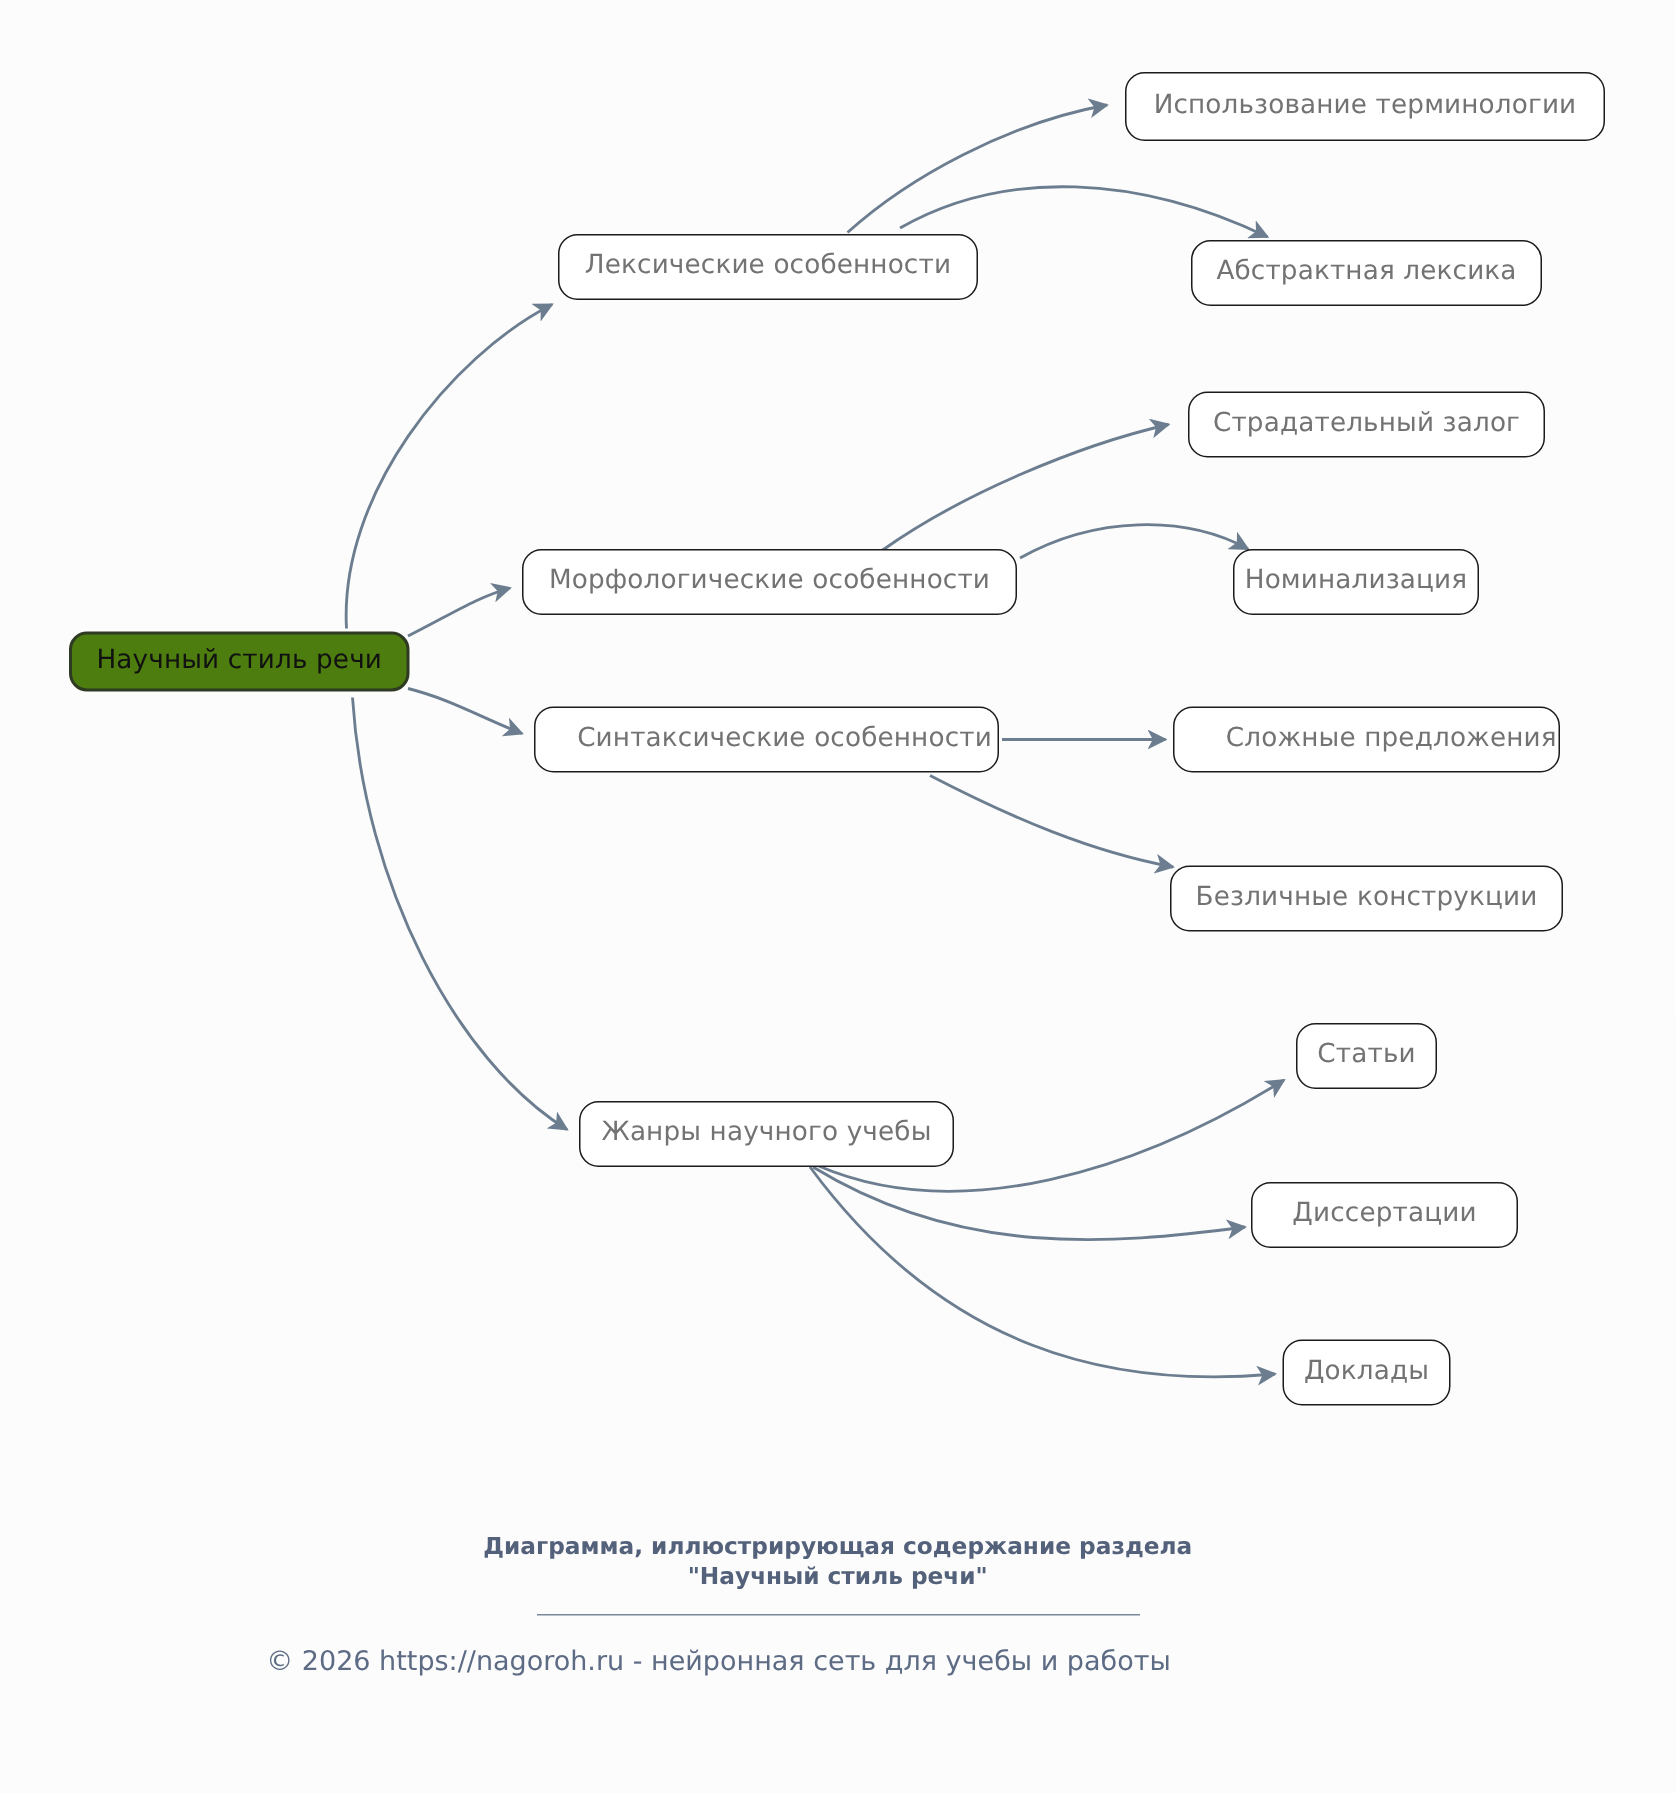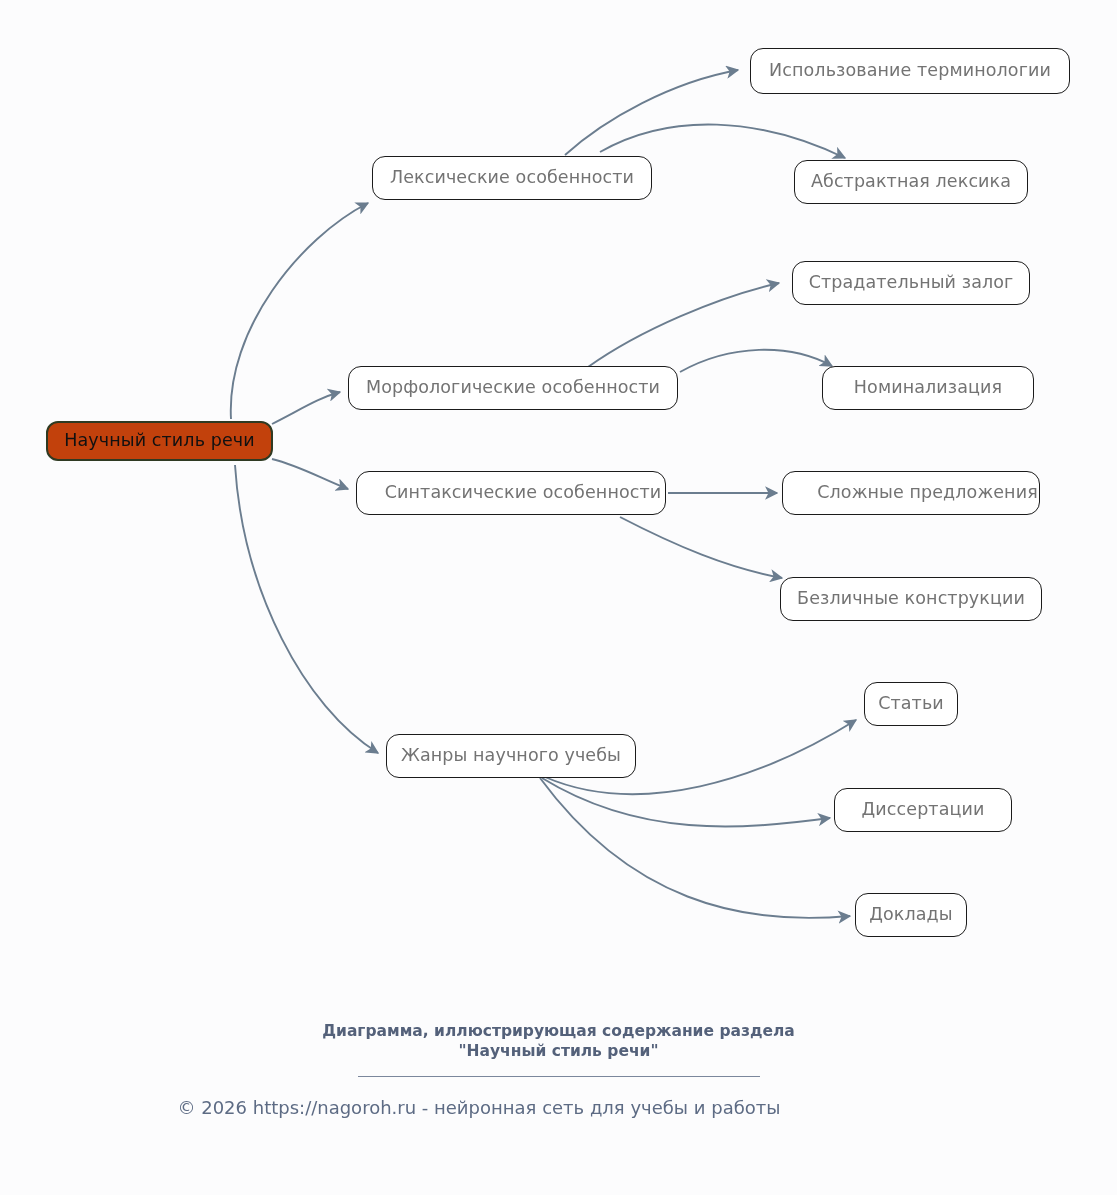--- a/index.html
+++ b/index.html
@@ -36,21 +36,21 @@
     background: #ffffff;
     border: 1.6px solid #1b1b1b;
     color: #737373;
     font-size: 17.5px;
     letter-spacing: 0.1px;
     white-space: nowrap;
     padding: 0 15px;
     z-index: 2;
   }
   .node.root {
-    background: #c2410c;
+    background: #4d7c0f;
     border: 2px solid #2f3a22;
     border-radius: 12px;
     color: #111111;
     font-size: 17.5px;
   }
   .node-label {
     display: block;
     line-height: 1;
   }
   #caption {
@@ -144,21 +144,21 @@
   <div class="node" style="left:794px; top:160px; width:234px; height:44px;">
     <span class="node-label">Абстрактная лексика</span>
   </div>
 
   <div class="node" style="left:348px; top:366px; width:330px; height:44px;">
     <span class="node-label">Морфологические особенности</span>
   </div>
   <div class="node" style="left:792px; top:261px; width:238px; height:44px;">
     <span class="node-label">Страдательный залог</span>
   </div>
-  <div class="node" style="left:822px; top:366px; width:212px; height:44px;">
+  <div class="node" style="left:822px; top:366px; width:164px; height:44px;">
     <span class="node-label">Номинализация</span>
   </div>
 
   <div class="node" style="left:356px; top:471px; width:310px; height:44px;padding-left:39px;">
     <span class="node-label">Синтаксические особенности</span>
   </div>
   <div class="node" style="left:782px; top:471px; width:258px; height:44px;padding-left:48px;">
     <span class="node-label">Сложные предложения</span>
   </div>
   <div class="node" style="left:780px; top:577px; width:262px; height:44px;">

